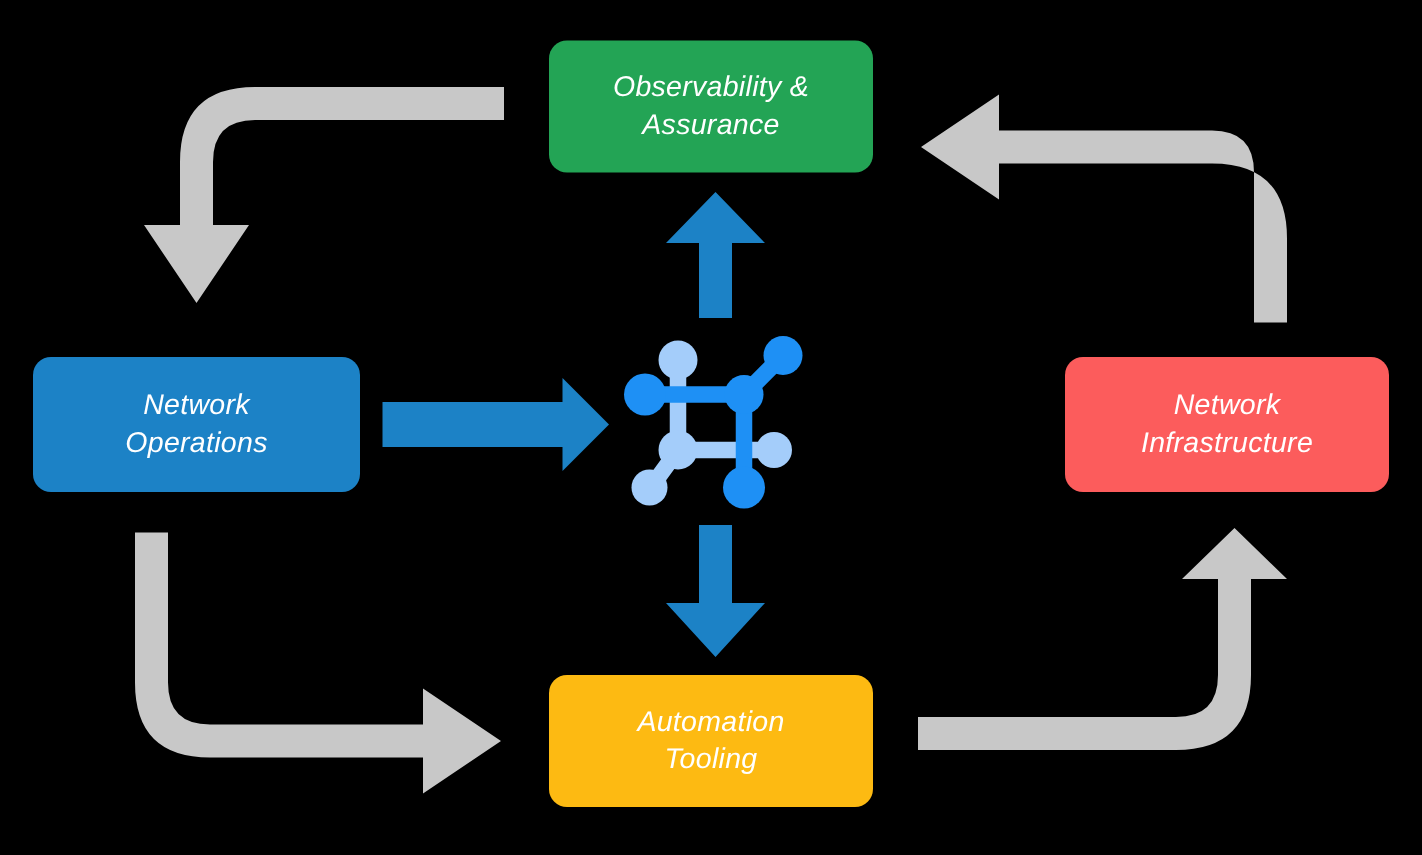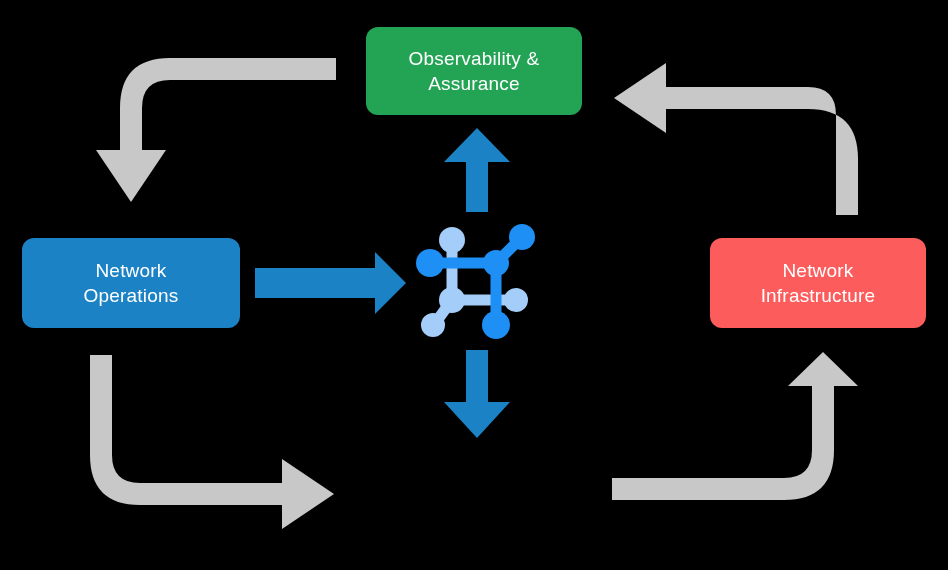--- a/index.html
+++ b/index.html
@@ -25,20 +25,21 @@
     justify-content: center;
     text-align: center;
     color: #ffffff;
     font-size: 19px;
     font-weight: 400;
     line-height: 1.33;
     letter-spacing: 0.2px;
     box-sizing: border-box;
     padding: 4px 22px;
     white-space: pre-line;
+    font-style: italic;
   }
   #box-observability {
     left: 366px;  top: 27px;   width: 216px; height: 88px;
     background: #23A455;
   }
   #box-network-operations {
     left: 22px;   top: 238px;  width: 218px; height: 90px;
     background: #1C82C6;
   }
   #box-network-infrastructure {
@@ -189,14 +190,16 @@
 
   <div class="node-box" id="box-observability" style="background: rgb(35, 164, 85); color: rgb(255, 255, 255);">Observability &amp;
 Assurance</div>
 
   <div class="node-box" id="box-network-operations" style="background: rgb(28, 130, 198); color: rgb(255, 255, 255);">Network
 Operations</div>
 
   <div class="node-box" id="box-network-infrastructure" style="background: rgb(252, 92, 92); color: rgb(255, 255, 255);">Network
 Infrastructure</div>
 
+  <div class="node-box" id="box-automation-tooling" style="background: rgb(253, 186, 18); color: rgb(255, 255, 255);">Automation
+Tooling</div>
 
 </div>
 
 </body></html>

